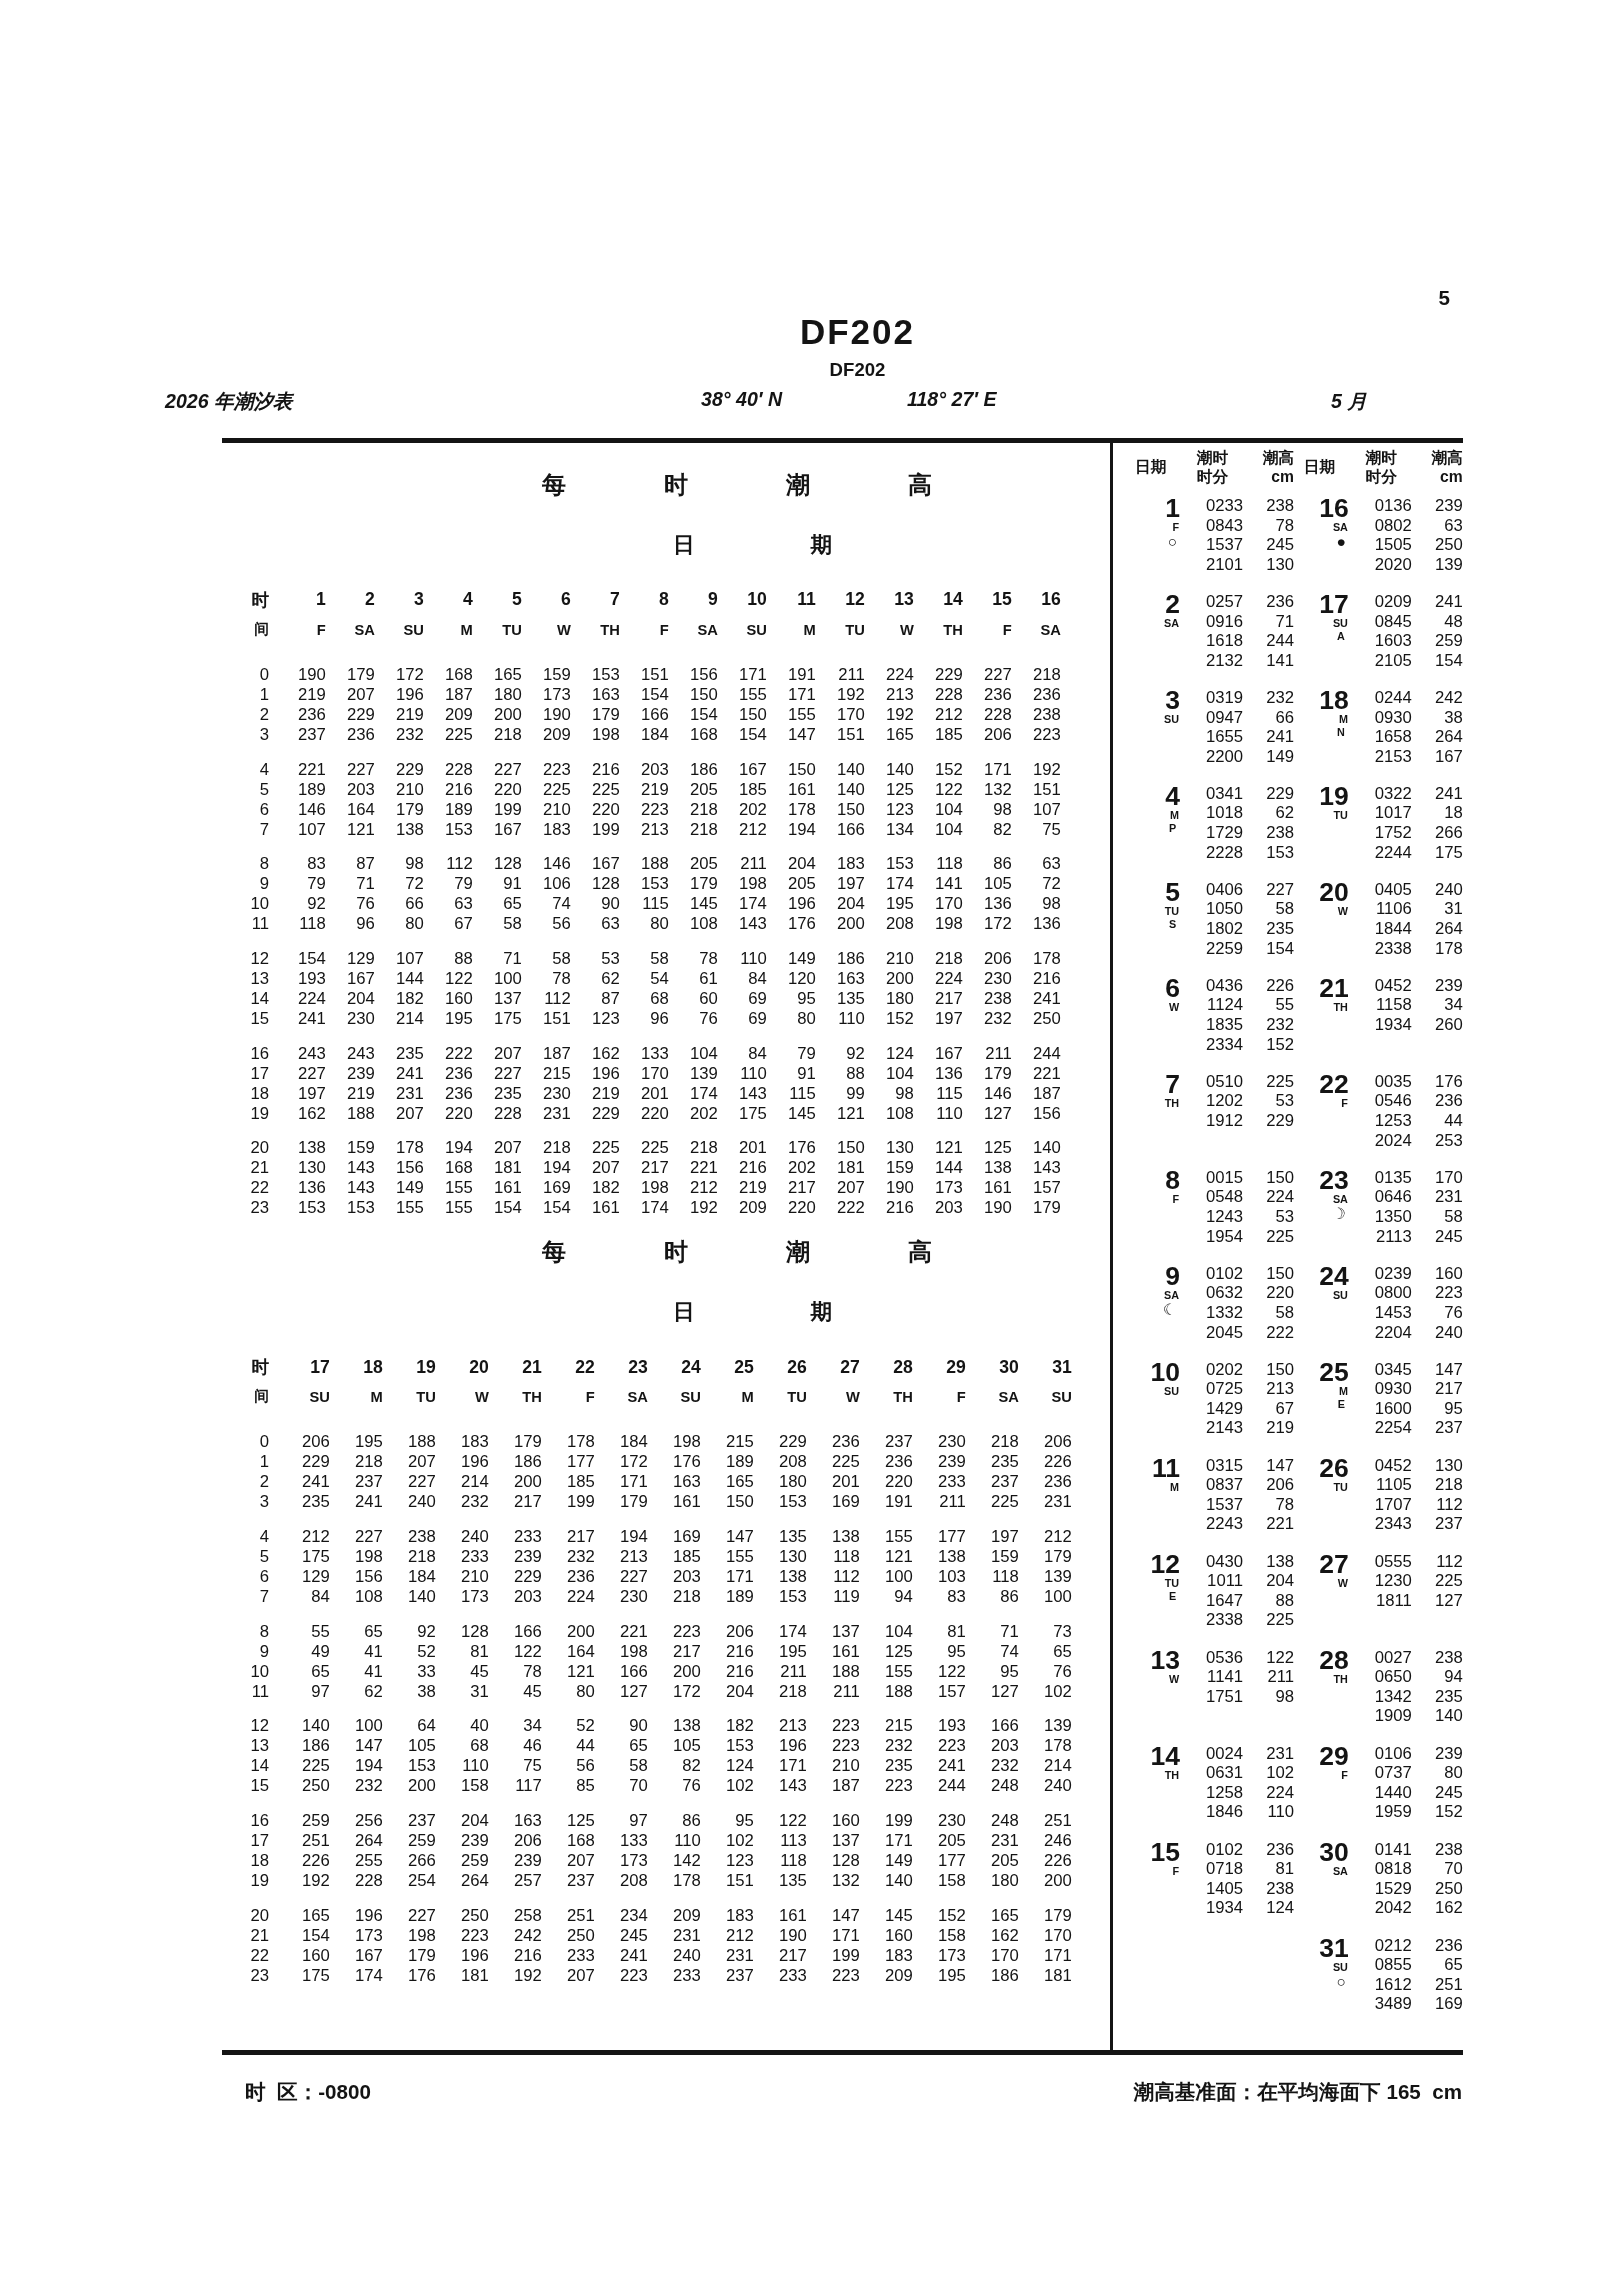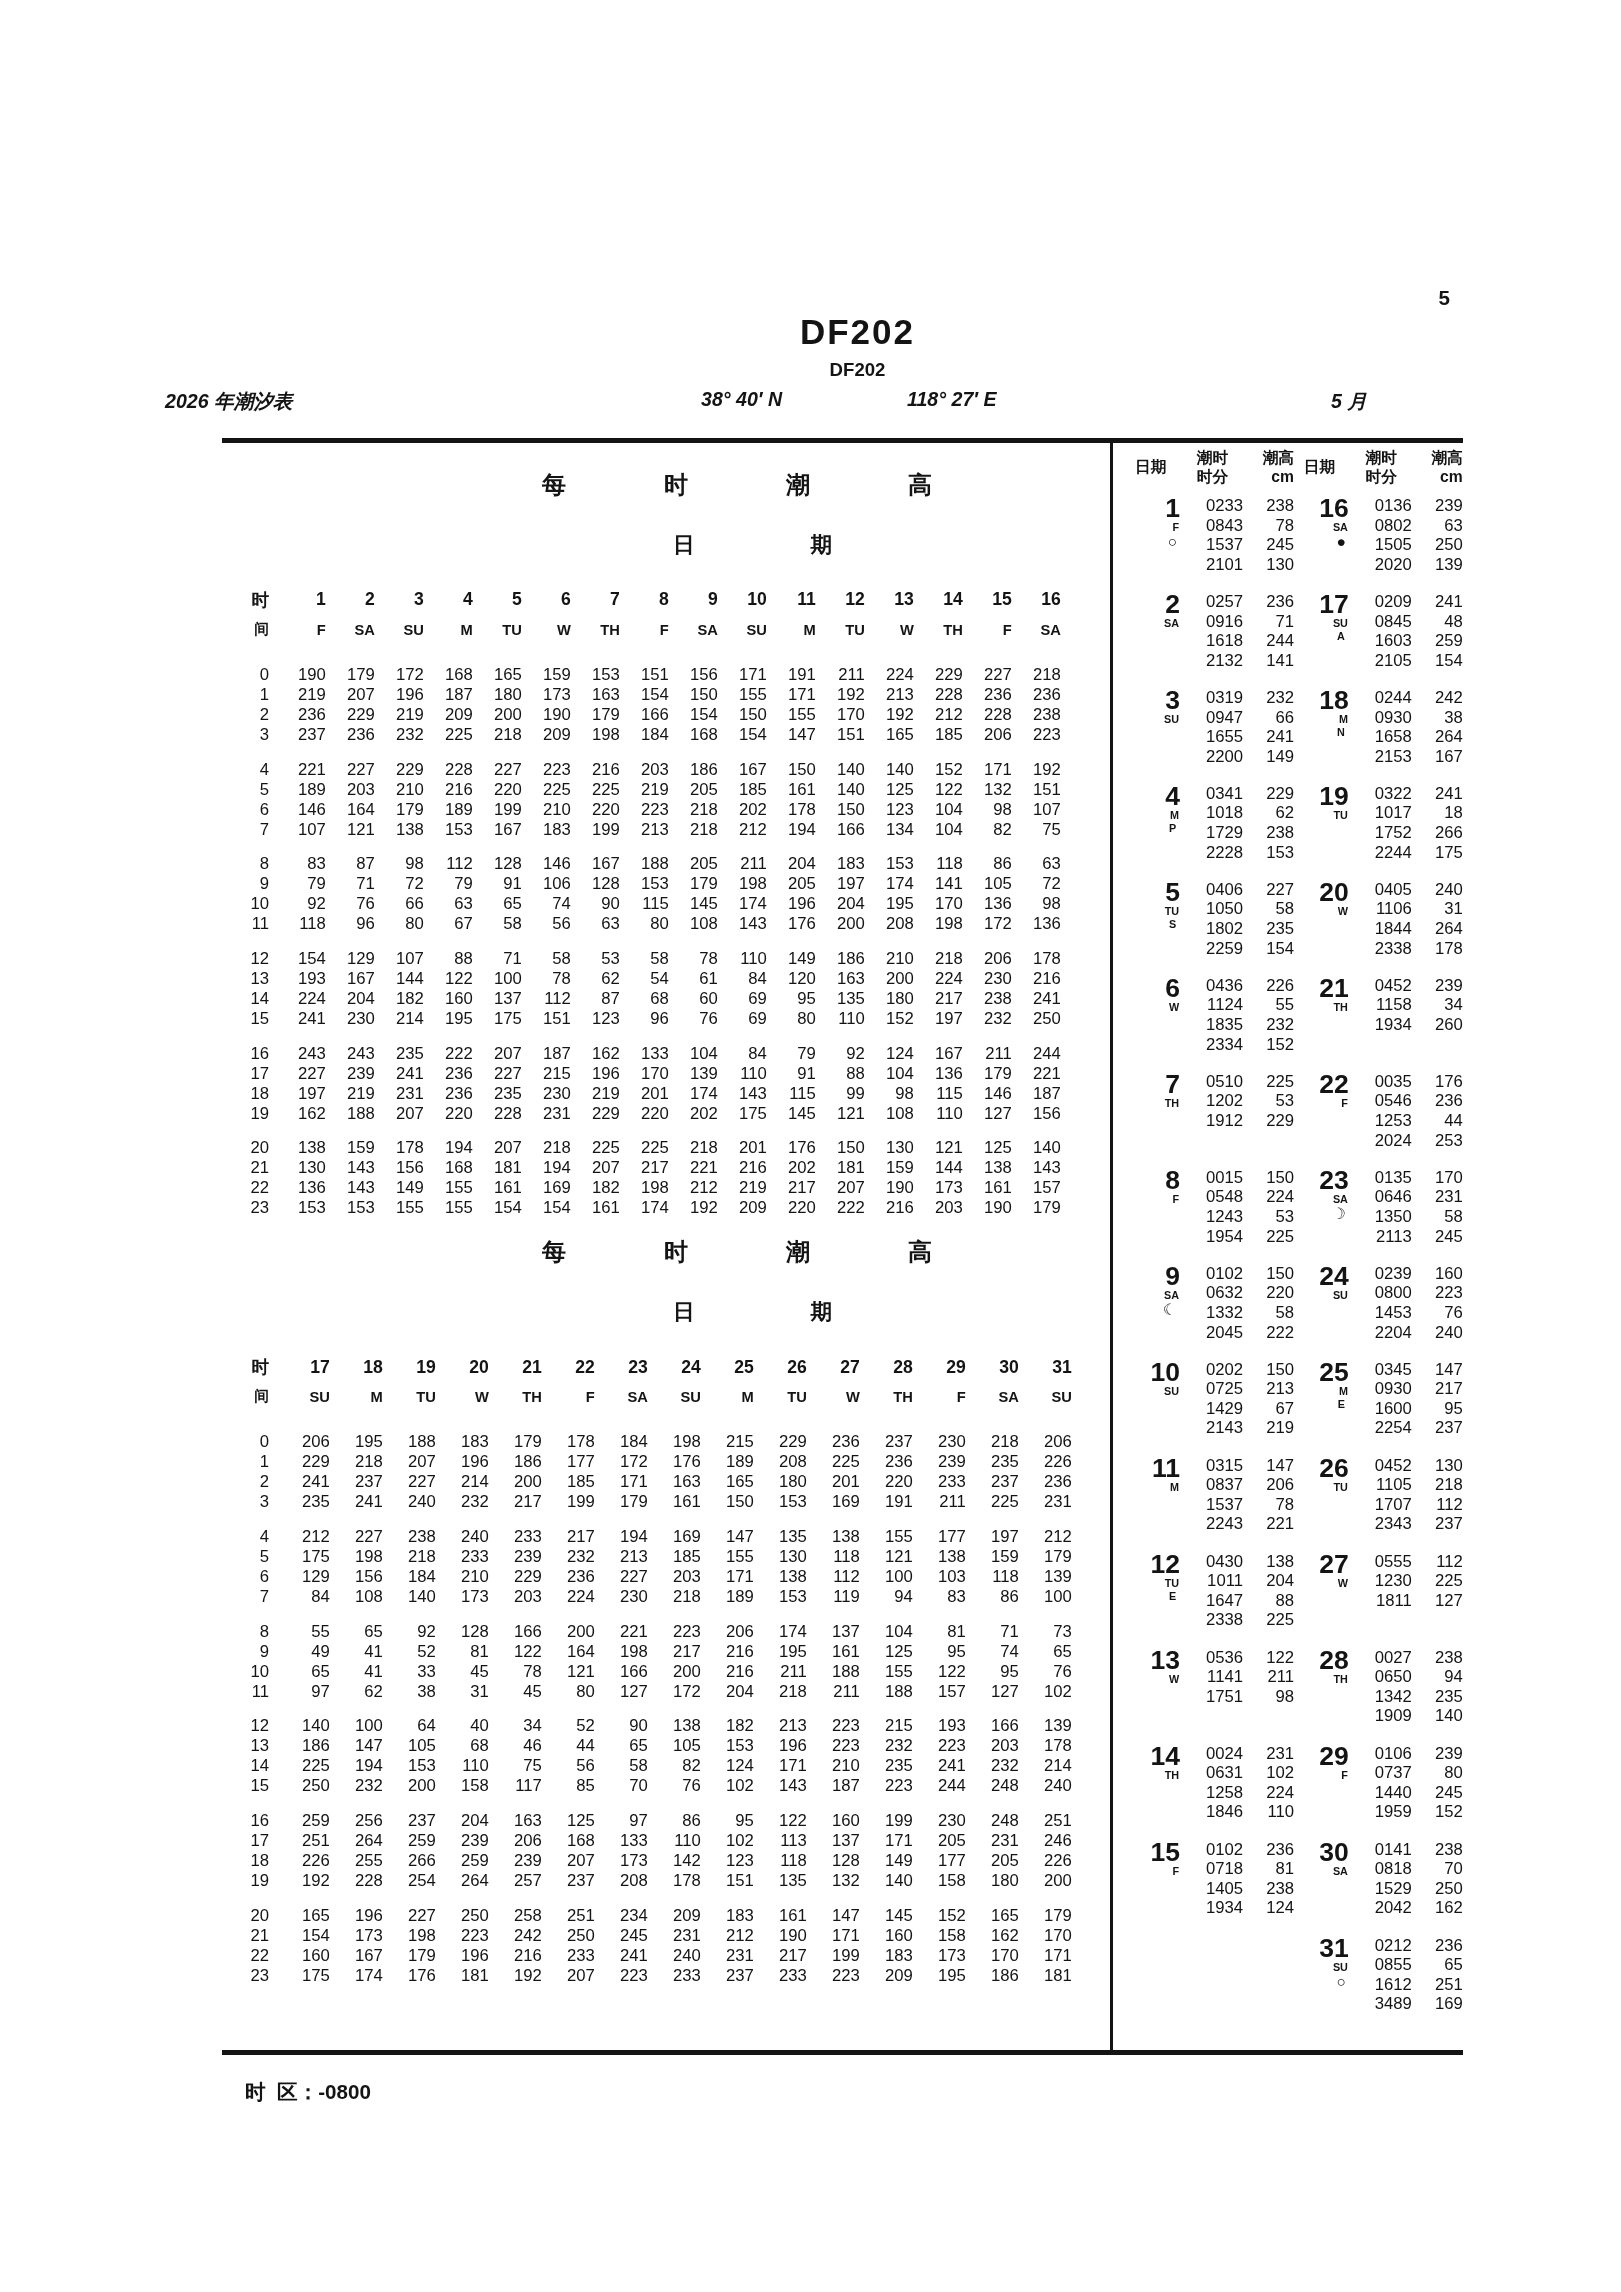--- a/index.html
+++ b/index.html
@@ -1673,15 +1673,16 @@
               <div>65</div>
               <div>251</div>
               <div>169</div>
             </div>
           </div>
         </div>
       </div>
   </div>
 
   <div class="foot foot-tz">时  区：-0800</div>
+  <div class="foot foot-datum">潮高基准面：在平均海面下 165  cm</div>
 
 </div>
 
 
 </body></html>

